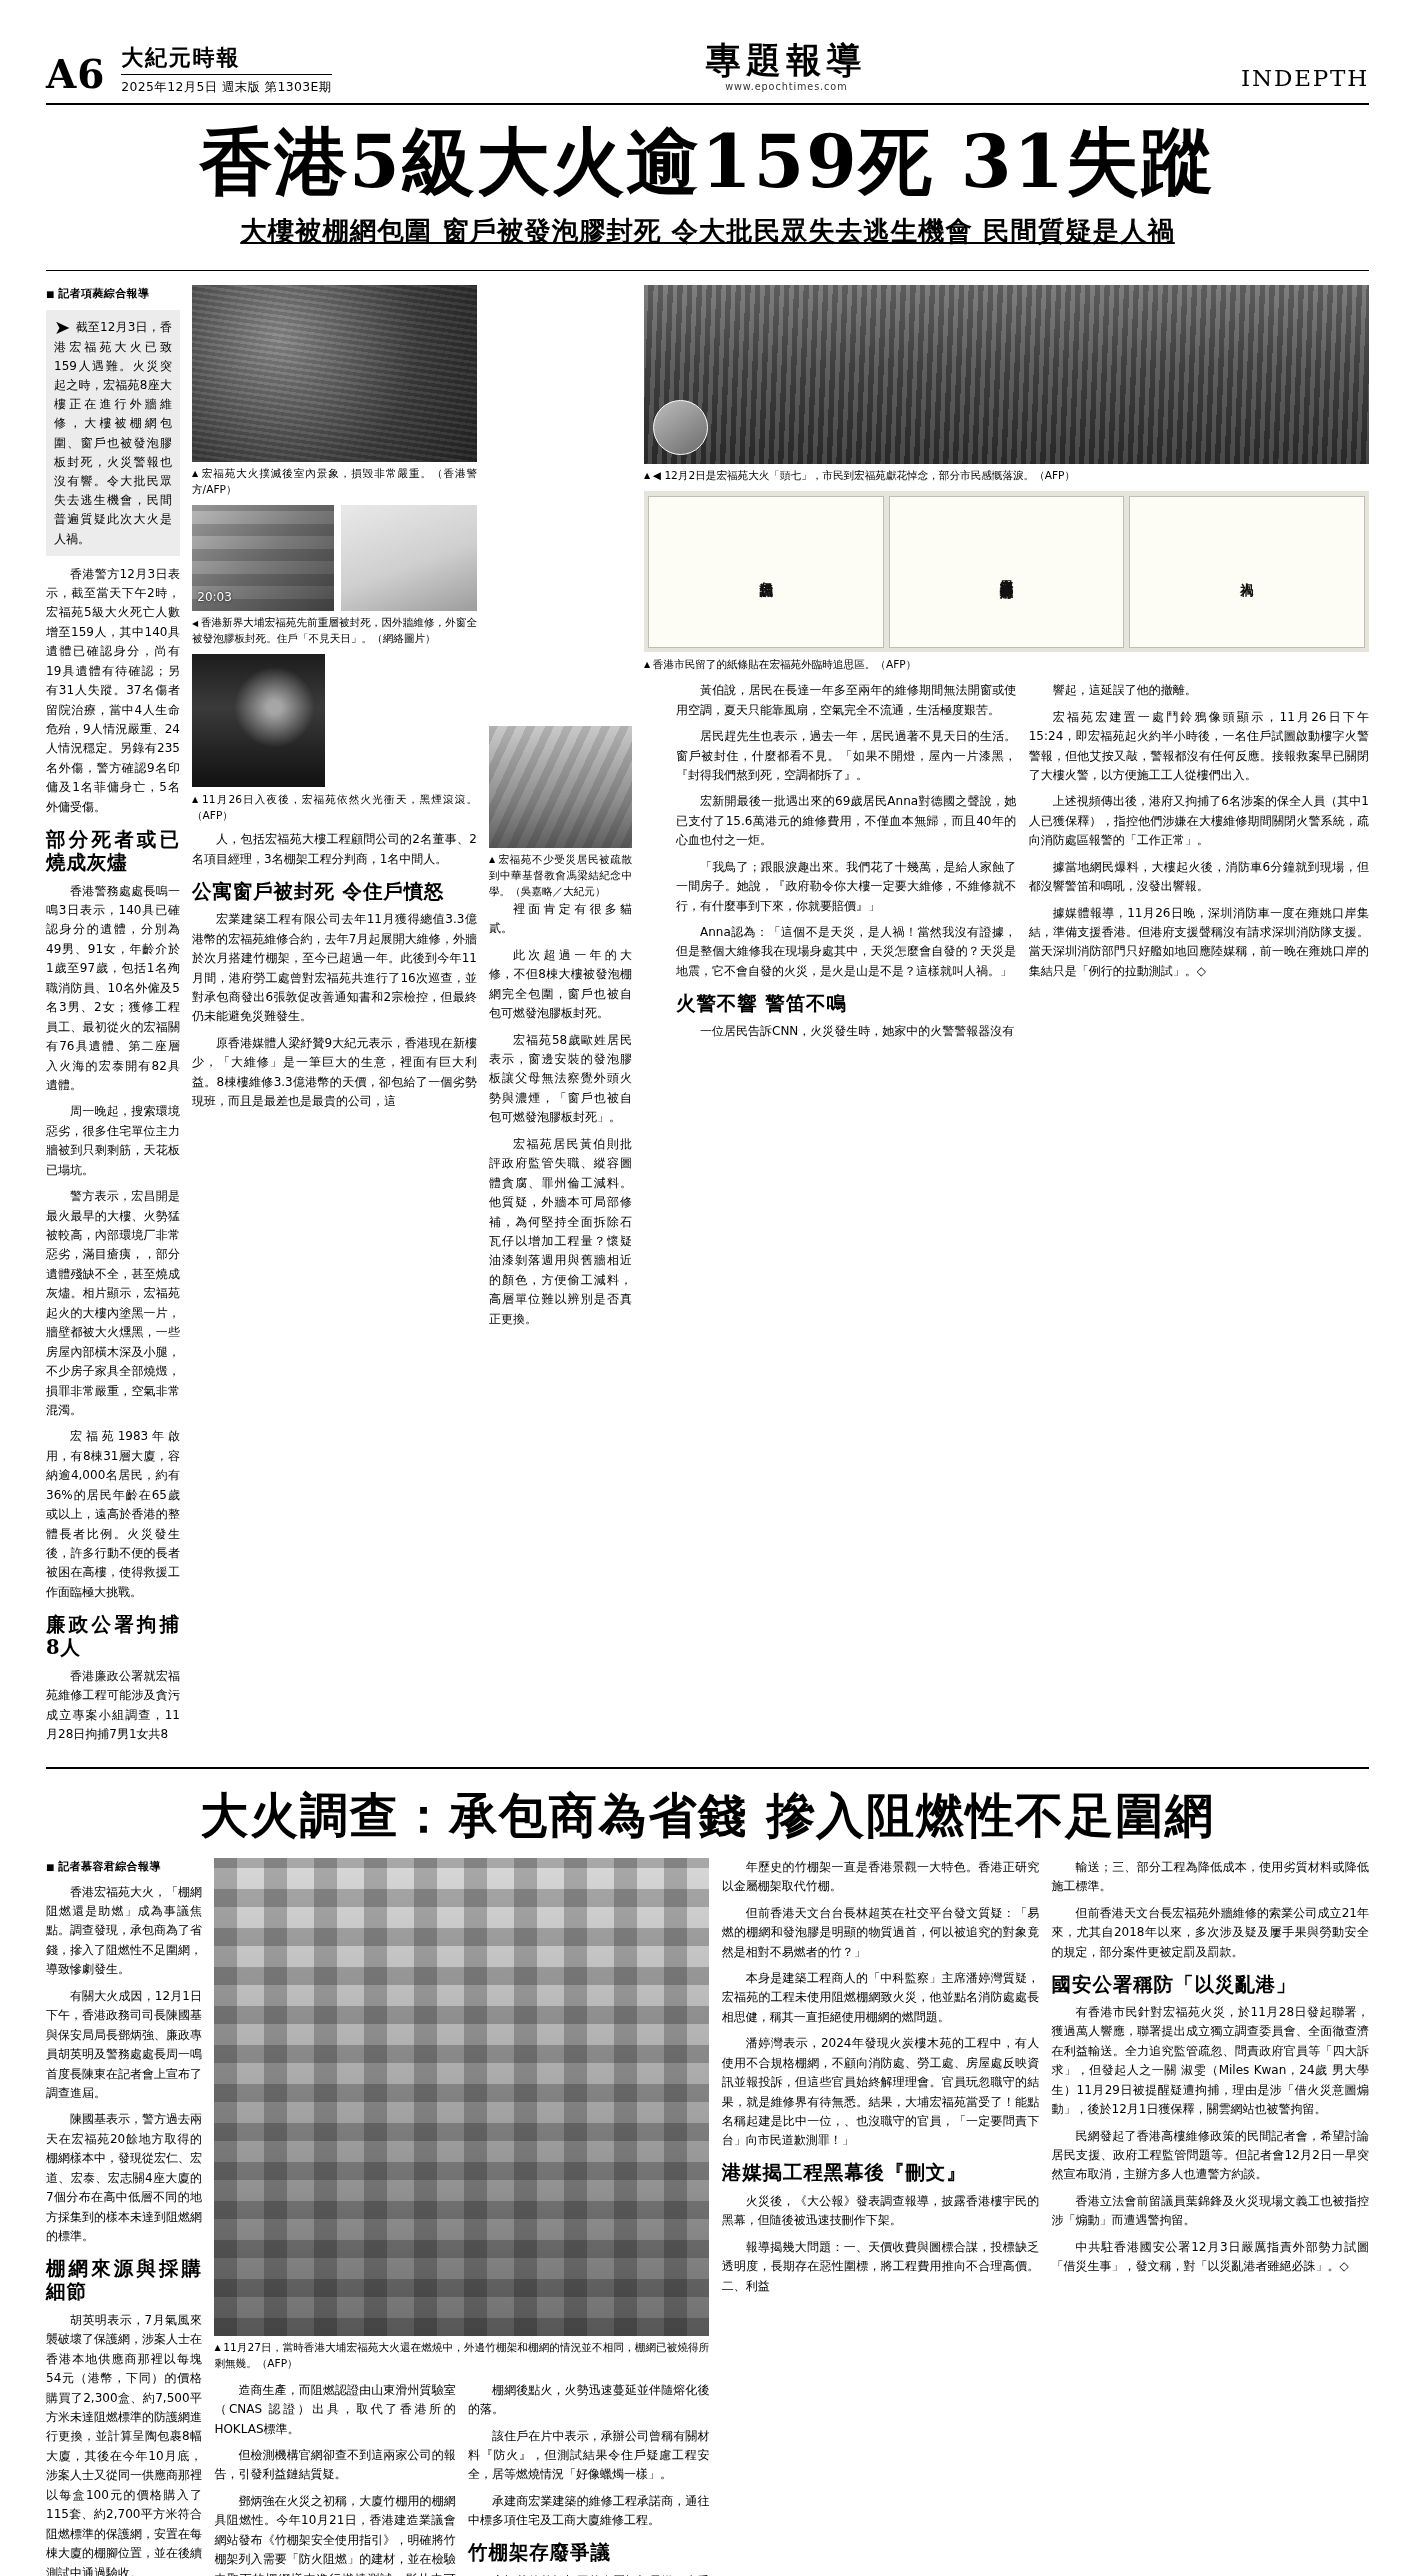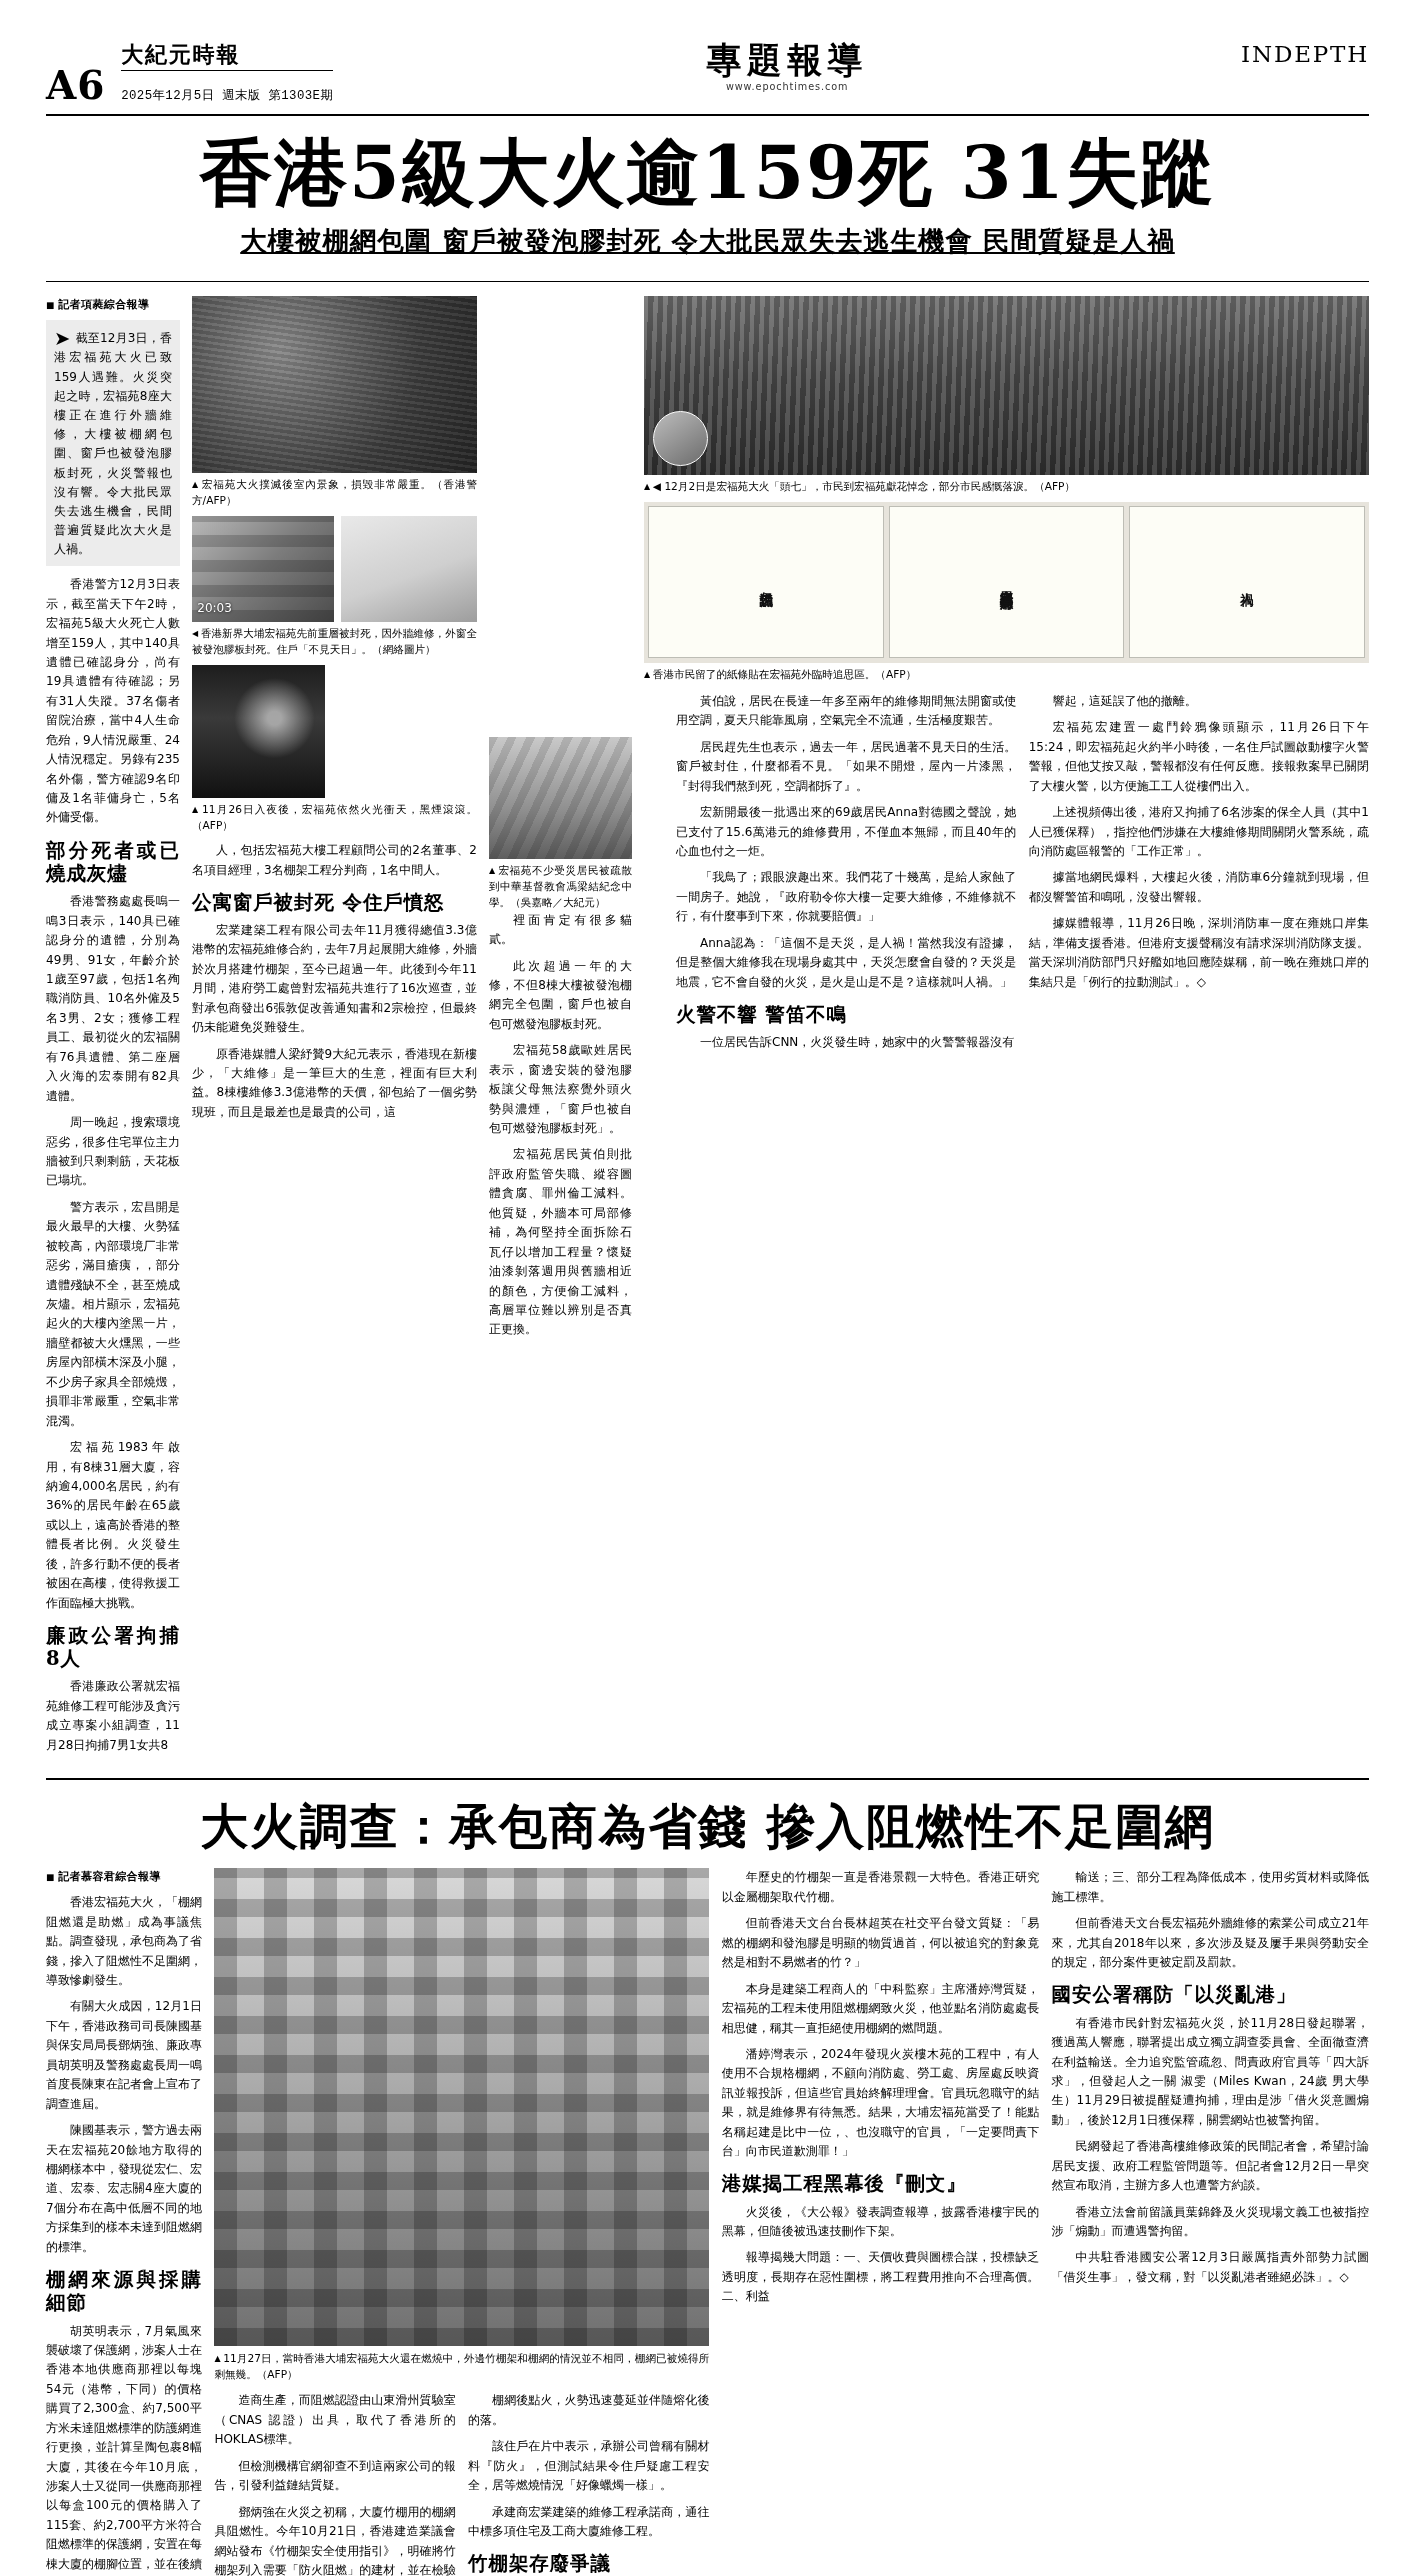--- a/index.html
+++ b/index.html
@@ -13,21 +13,21 @@
   .page {
     width:1415px;
     min-height:2576px;
     padding:41px 46px 35px 46px;
     position:relative;
   }
 
   
   .masthead {
     display:flex;
-    align-items:flex-start;
+    align-items:flex-end;
     justify-content:space-between;
     border-bottom:2.7px solid #000;
     padding-bottom:8.8px;
   }
   .mh-left { display:flex; align-items:flex-end; gap:16px; }
   .folio {
     font-family:"DejaVu Serif", serif;
     font-size:39px;
     font-weight:700;
     line-height:1;
@@ -37,24 +37,23 @@
   .paper-name {
     font-size:22px;
     font-weight:700;
     letter-spacing:1.8px;
     font-family:"DejaVu Sans", sans-serif;
   }
   .paper-date {
     font-size:12.4px;
     letter-spacing:0.4px;
     border-top:0.9px solid #000;
-    padding-top:18px;
+    padding-top:4px;
     margin-top:1.8px;
     white-space:nowrap;
-    font-family:Liberation Mono, monospace;
   }
   .mh-center { text-align:center; flex:1; padding-bottom:1.8px; }
   .section-cn {
     font-size:35px;
     font-weight:700;
     letter-spacing:5.3px;
     font-family:"DejaVu Serif", serif;
     line-height:1.1;
   }
   .section-url { font-size:9.7px; letter-spacing:0.9px; color:#333; margin-top:1.8px;}

